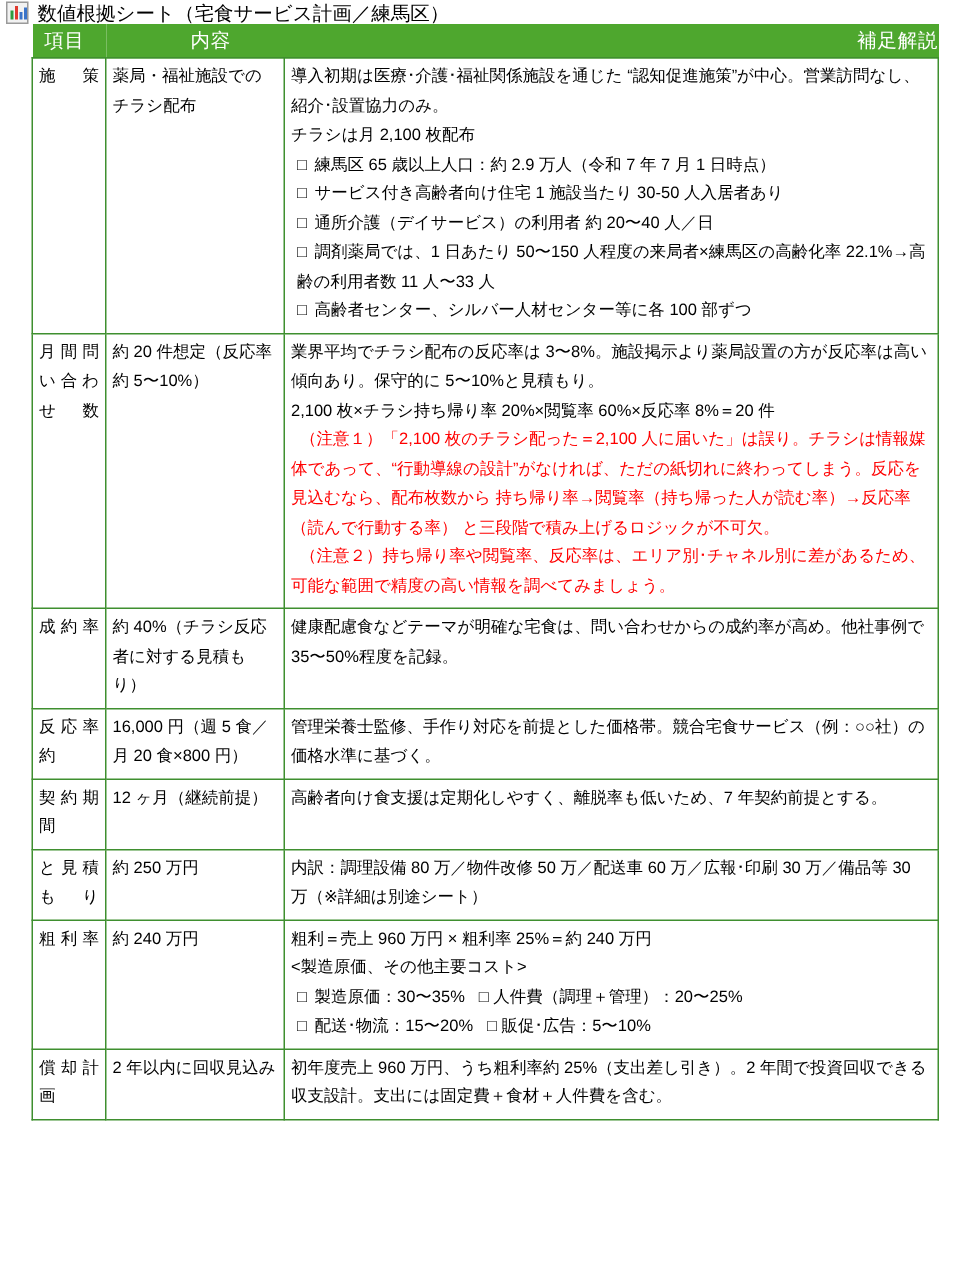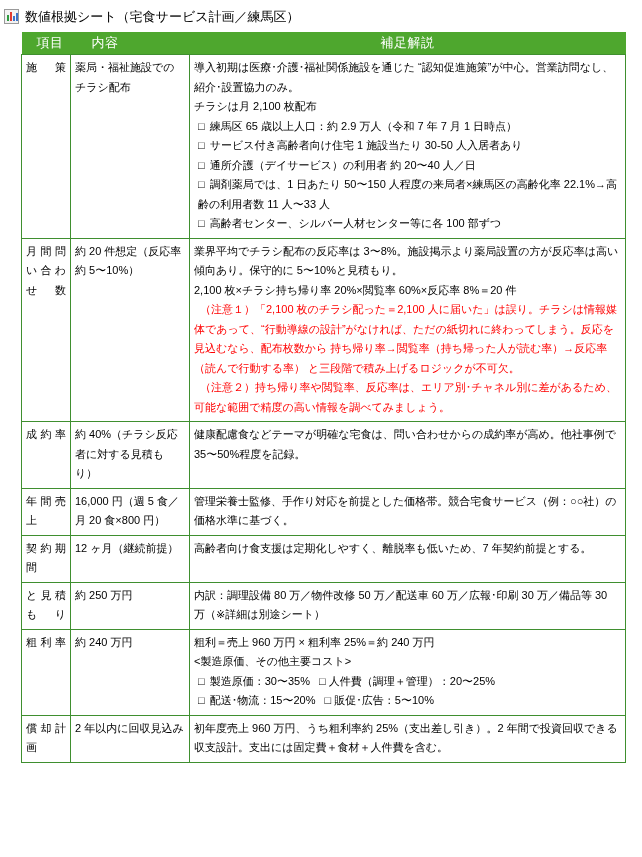--- a/index.html
+++ b/index.html
@@ -14,21 +14,21 @@
     color: #000000;
     overflow: hidden;
   }
 
   
   .title-bar {
     display: flex;
     align-items: center;
     gap: 6px;
     padding: 4px 0 3px 4px;
-    height: 32px;
+    height: 16px;
     box-sizing: border-box;
   }
   .chart-icon {
     width: 15px;
     height: 15px;
     flex: 0 0 15px;
     border: 1px solid #9a9a9a;
     background: #f2f2f2;
     box-sizing: border-box;
     position: relative;
@@ -68,26 +68,26 @@
   table.sheet col.c-note { width: 436px; }
 
   table.sheet thead th {
     background: #4ea72e;
     color: #ffffff;
     font-size: 13px;
     font-weight: normal;
     height: 22px;
     padding: 0;
     border: none;
-    text-align: center;
+    text-align: right;
     vertical-align: middle;
     letter-spacing: 0.5px;
   }
-  table.sheet thead th.h-item { text-align: center; padding-left: 8px; font-family: Liberation Mono, monospace; }
-  table.sheet thead th.h-cont { text-align: left; padding-left: 21px; }
+  table.sheet thead th.h-item { text-align: left; padding-left: 8px; font-family: Liberation Mono, monospace; }
+  table.sheet thead th.h-cont { text-align: center; padding-left: 21px; }
 
   table.sheet td {
     border: 1px solid #3f8f2f;
     vertical-align: top;
     padding: 3px 4px 4px 4px;
     line-height: 19.5px;
     font-size: 11px;
   }
   td.col-item {
     text-align: justify;
@@ -178,21 +178,21 @@
           <td class="col-item">
             <span class="lbl">成約率</span>
           </td>
           <td class="col-cont">約 40%（チラシ反応者に対する見積もり）</td>
           <td class="col-note">
             <span class="ln">健康配慮食などテーマが明確な宅食は、問い合わせからの成約率が高め。他社事例で 35〜50%程度を記録。</span>
           </td>
         </tr>
         <tr>
           <td class="col-item">
-            <span class="lbl">年間売上</span>
+            <span class="lbl">反応率約</span>
           </td>
           <td class="col-cont">16,000 円（週 5 食／月 20 食×800 円）</td>
           <td class="col-note">
             <span class="ln">管理栄養士監修、手作り対応を前提とした価格帯。競合宅食サービス（例：○○社）の価格水準に基づく。</span>
           </td>
         </tr>
         <tr>
           <td class="col-item">
             <span class="lbl">契約期間</span>
           </td>

